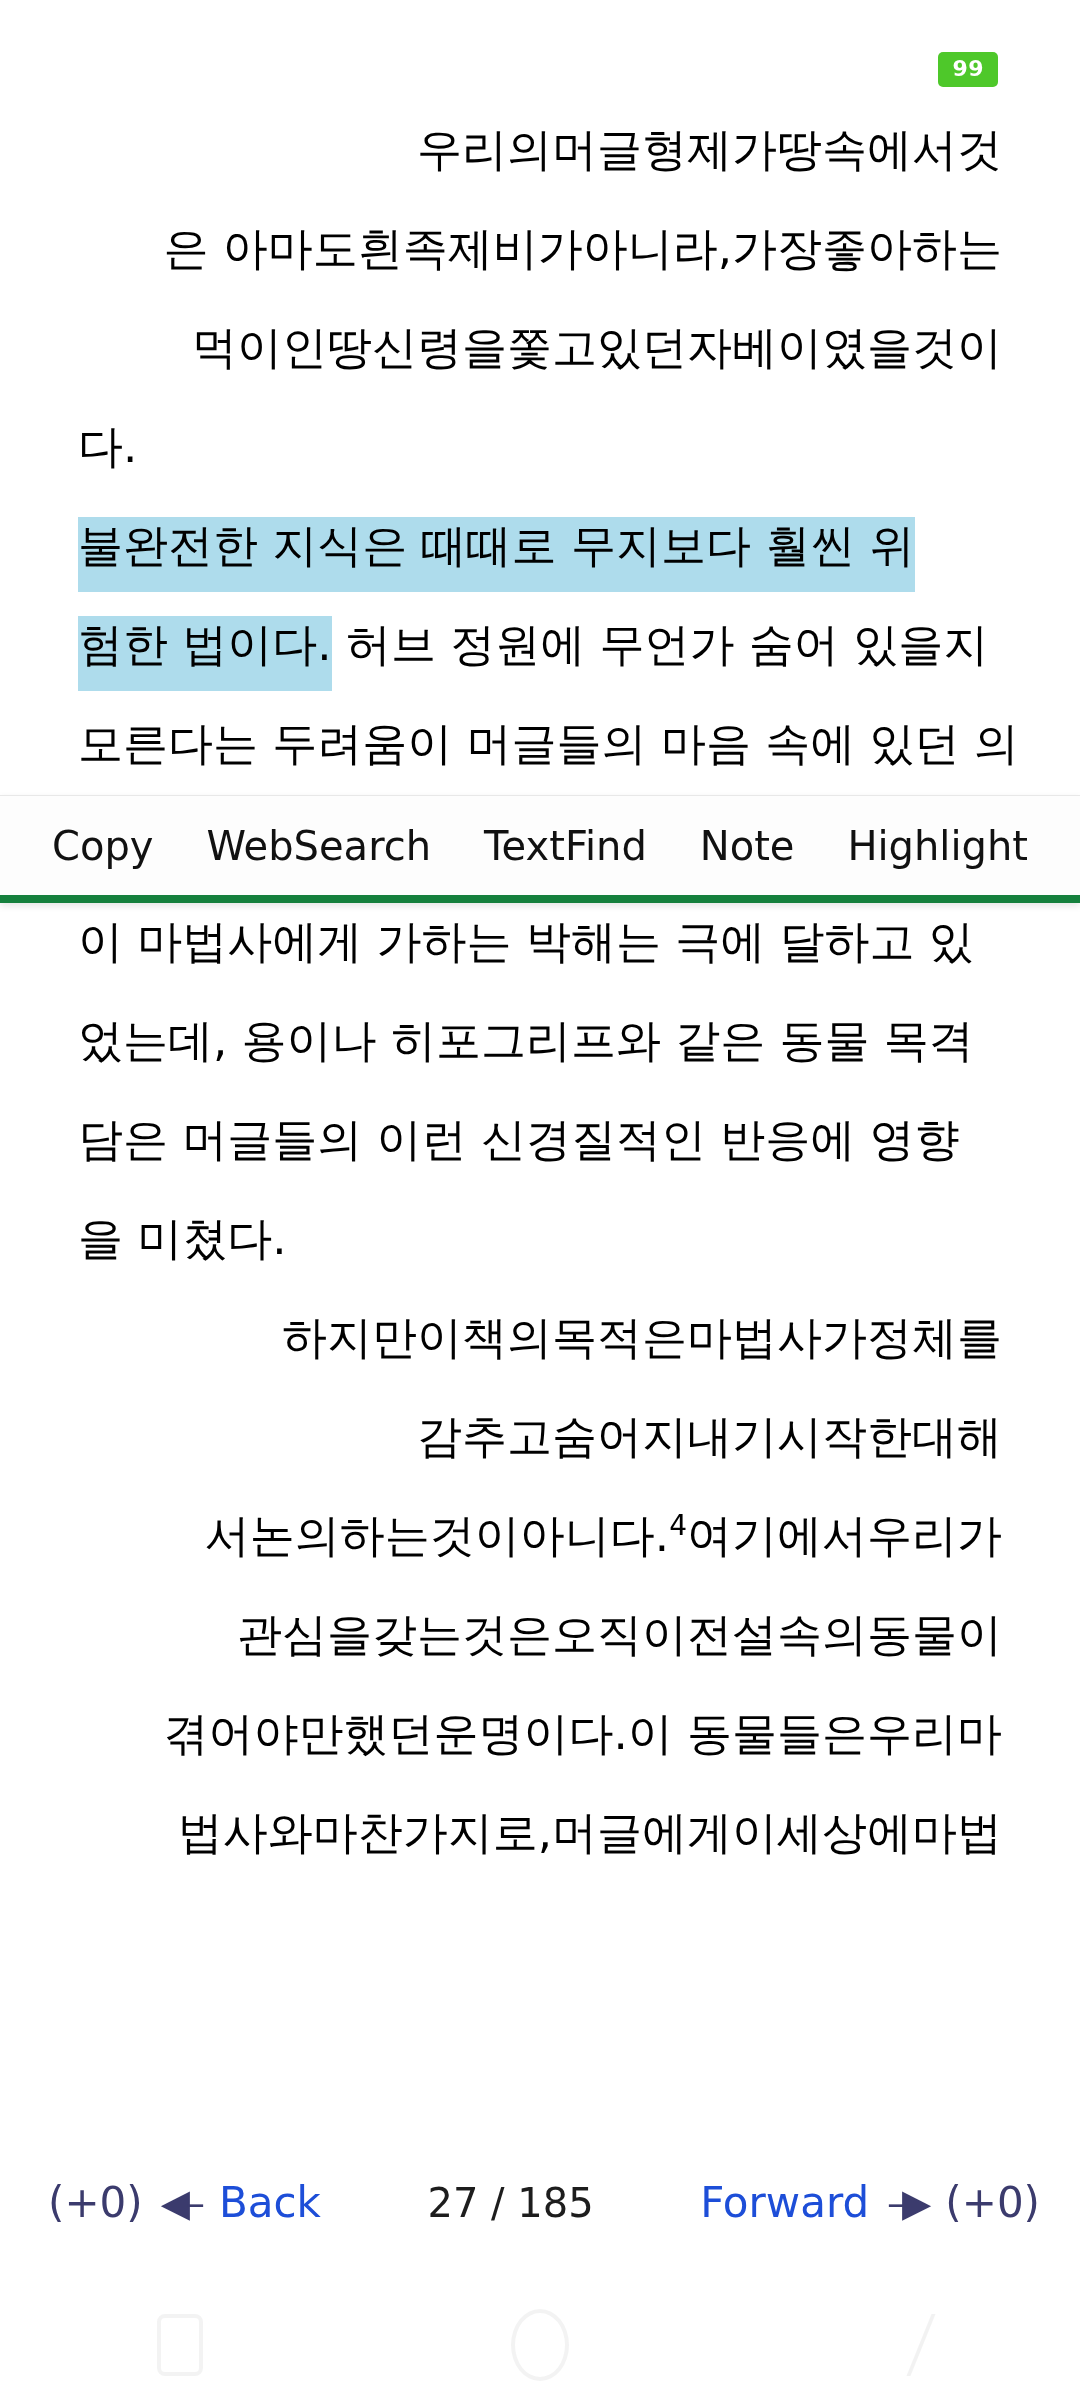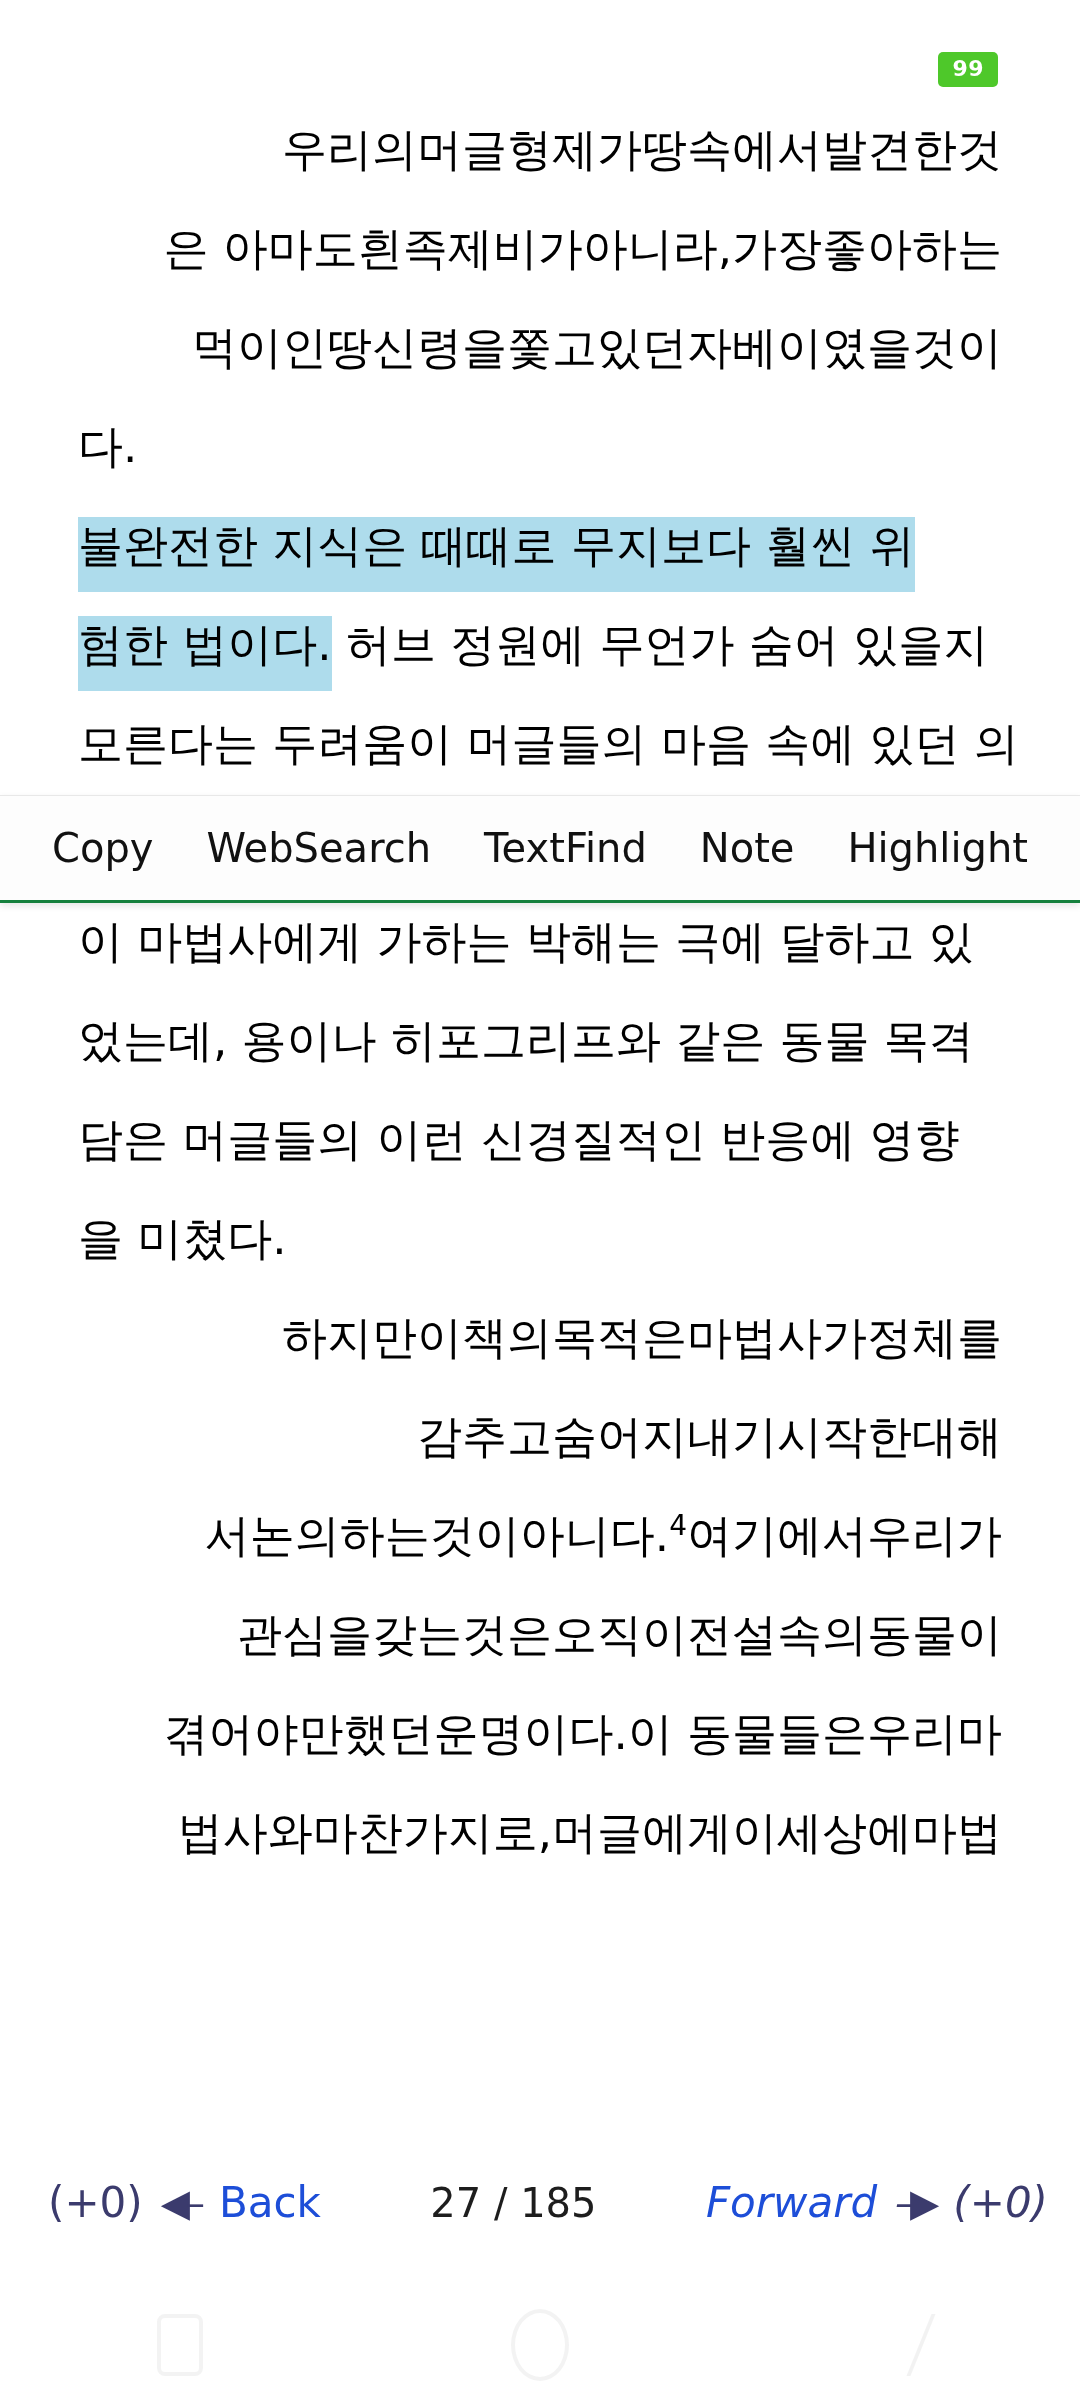--- a/index.html
+++ b/index.html
@@ -98,21 +98,21 @@
 
   
   .ctx-menu {
     position: absolute;
     left: 0;
     top: 795px;
     width: 1080px;
     height: 108px;
     background: #fdfdfd;
     border-top: 1px solid #e8e8e8;
-    border-bottom: 3px solid #15803d;
+    border-bottom: 8px solid #15803d;
     display: flex;
     align-items: center;
     justify-content: space-between;
     padding: 0 48px;
     box-shadow: 0 3px 7px rgba(0,0,0,0.10);
     z-index: 40;
   }
   .ctx-item {
     color: #111111;
     font-size: 40px;
@@ -139,22 +139,21 @@
   .nav-left {
     display: flex;
     align-items: center;
     gap: 18px;
     margin-left: 48px;
   }
   .nav-right {
     display: flex;
     align-items: center;
     gap: 18px;
-    margin-right: 32px;
-    font-style: italic;
+    margin-right: 40px;
   }
   .nav-center {
     flex: 1;
     text-align: center;
     color: #1d1d1d;
     font-size: 40px;
     font-weight: 400;
   }
   .count-tag { color: #3b3b6d; white-space: nowrap; }
   .nav-label { color: #1d4ed8; white-space: nowrap; }
@@ -206,21 +205,20 @@
   <div class="page">
 
     <div class="para">
       <span class="ln j">
         <span class="indent"></span>
           <span>우리의</span>
           <span>머글</span>
           <span>형제가</span>
           <span>땅</span>
           <span>속에서</span>
-          <span>발견한</span>
           <span>것</span>
       </span>
       <span class="ln j">
         <span>은 아마도</span>
           <span>흰족제비가</span>
           <span>아니라,</span>
           <span>가장</span>
           <span>좋아하는</span>
       </span>
       <span class="ln j">

